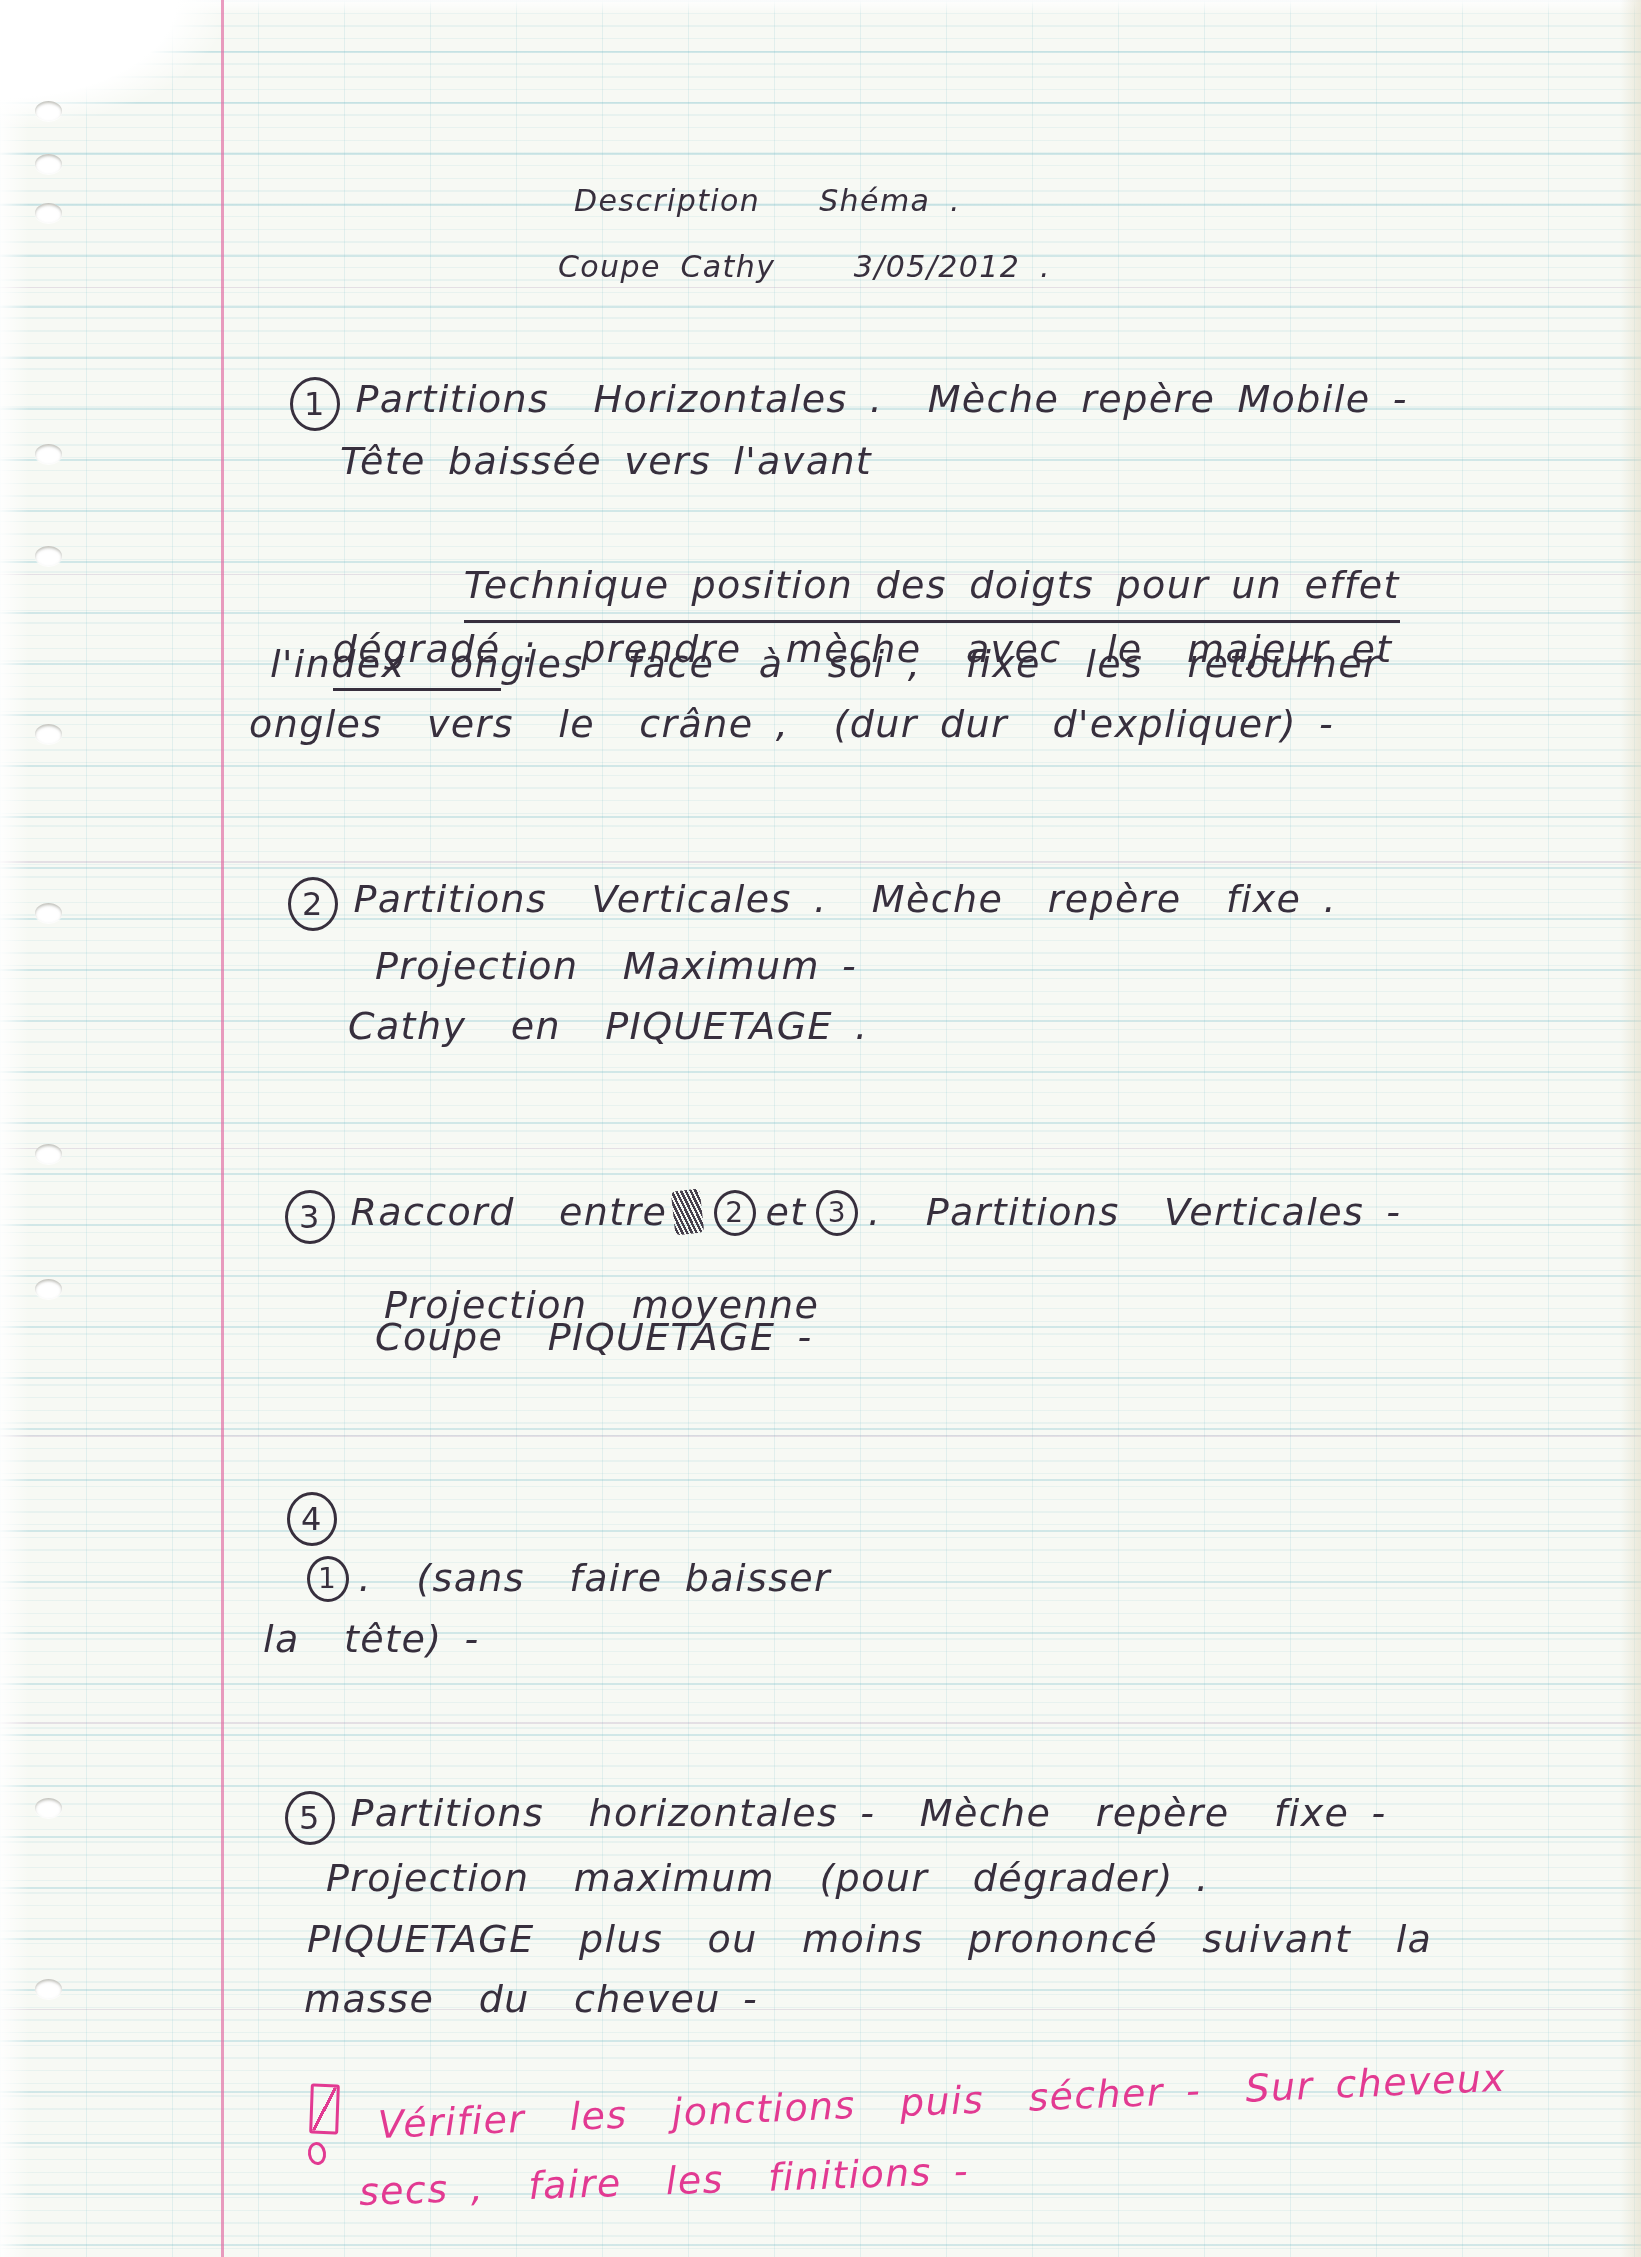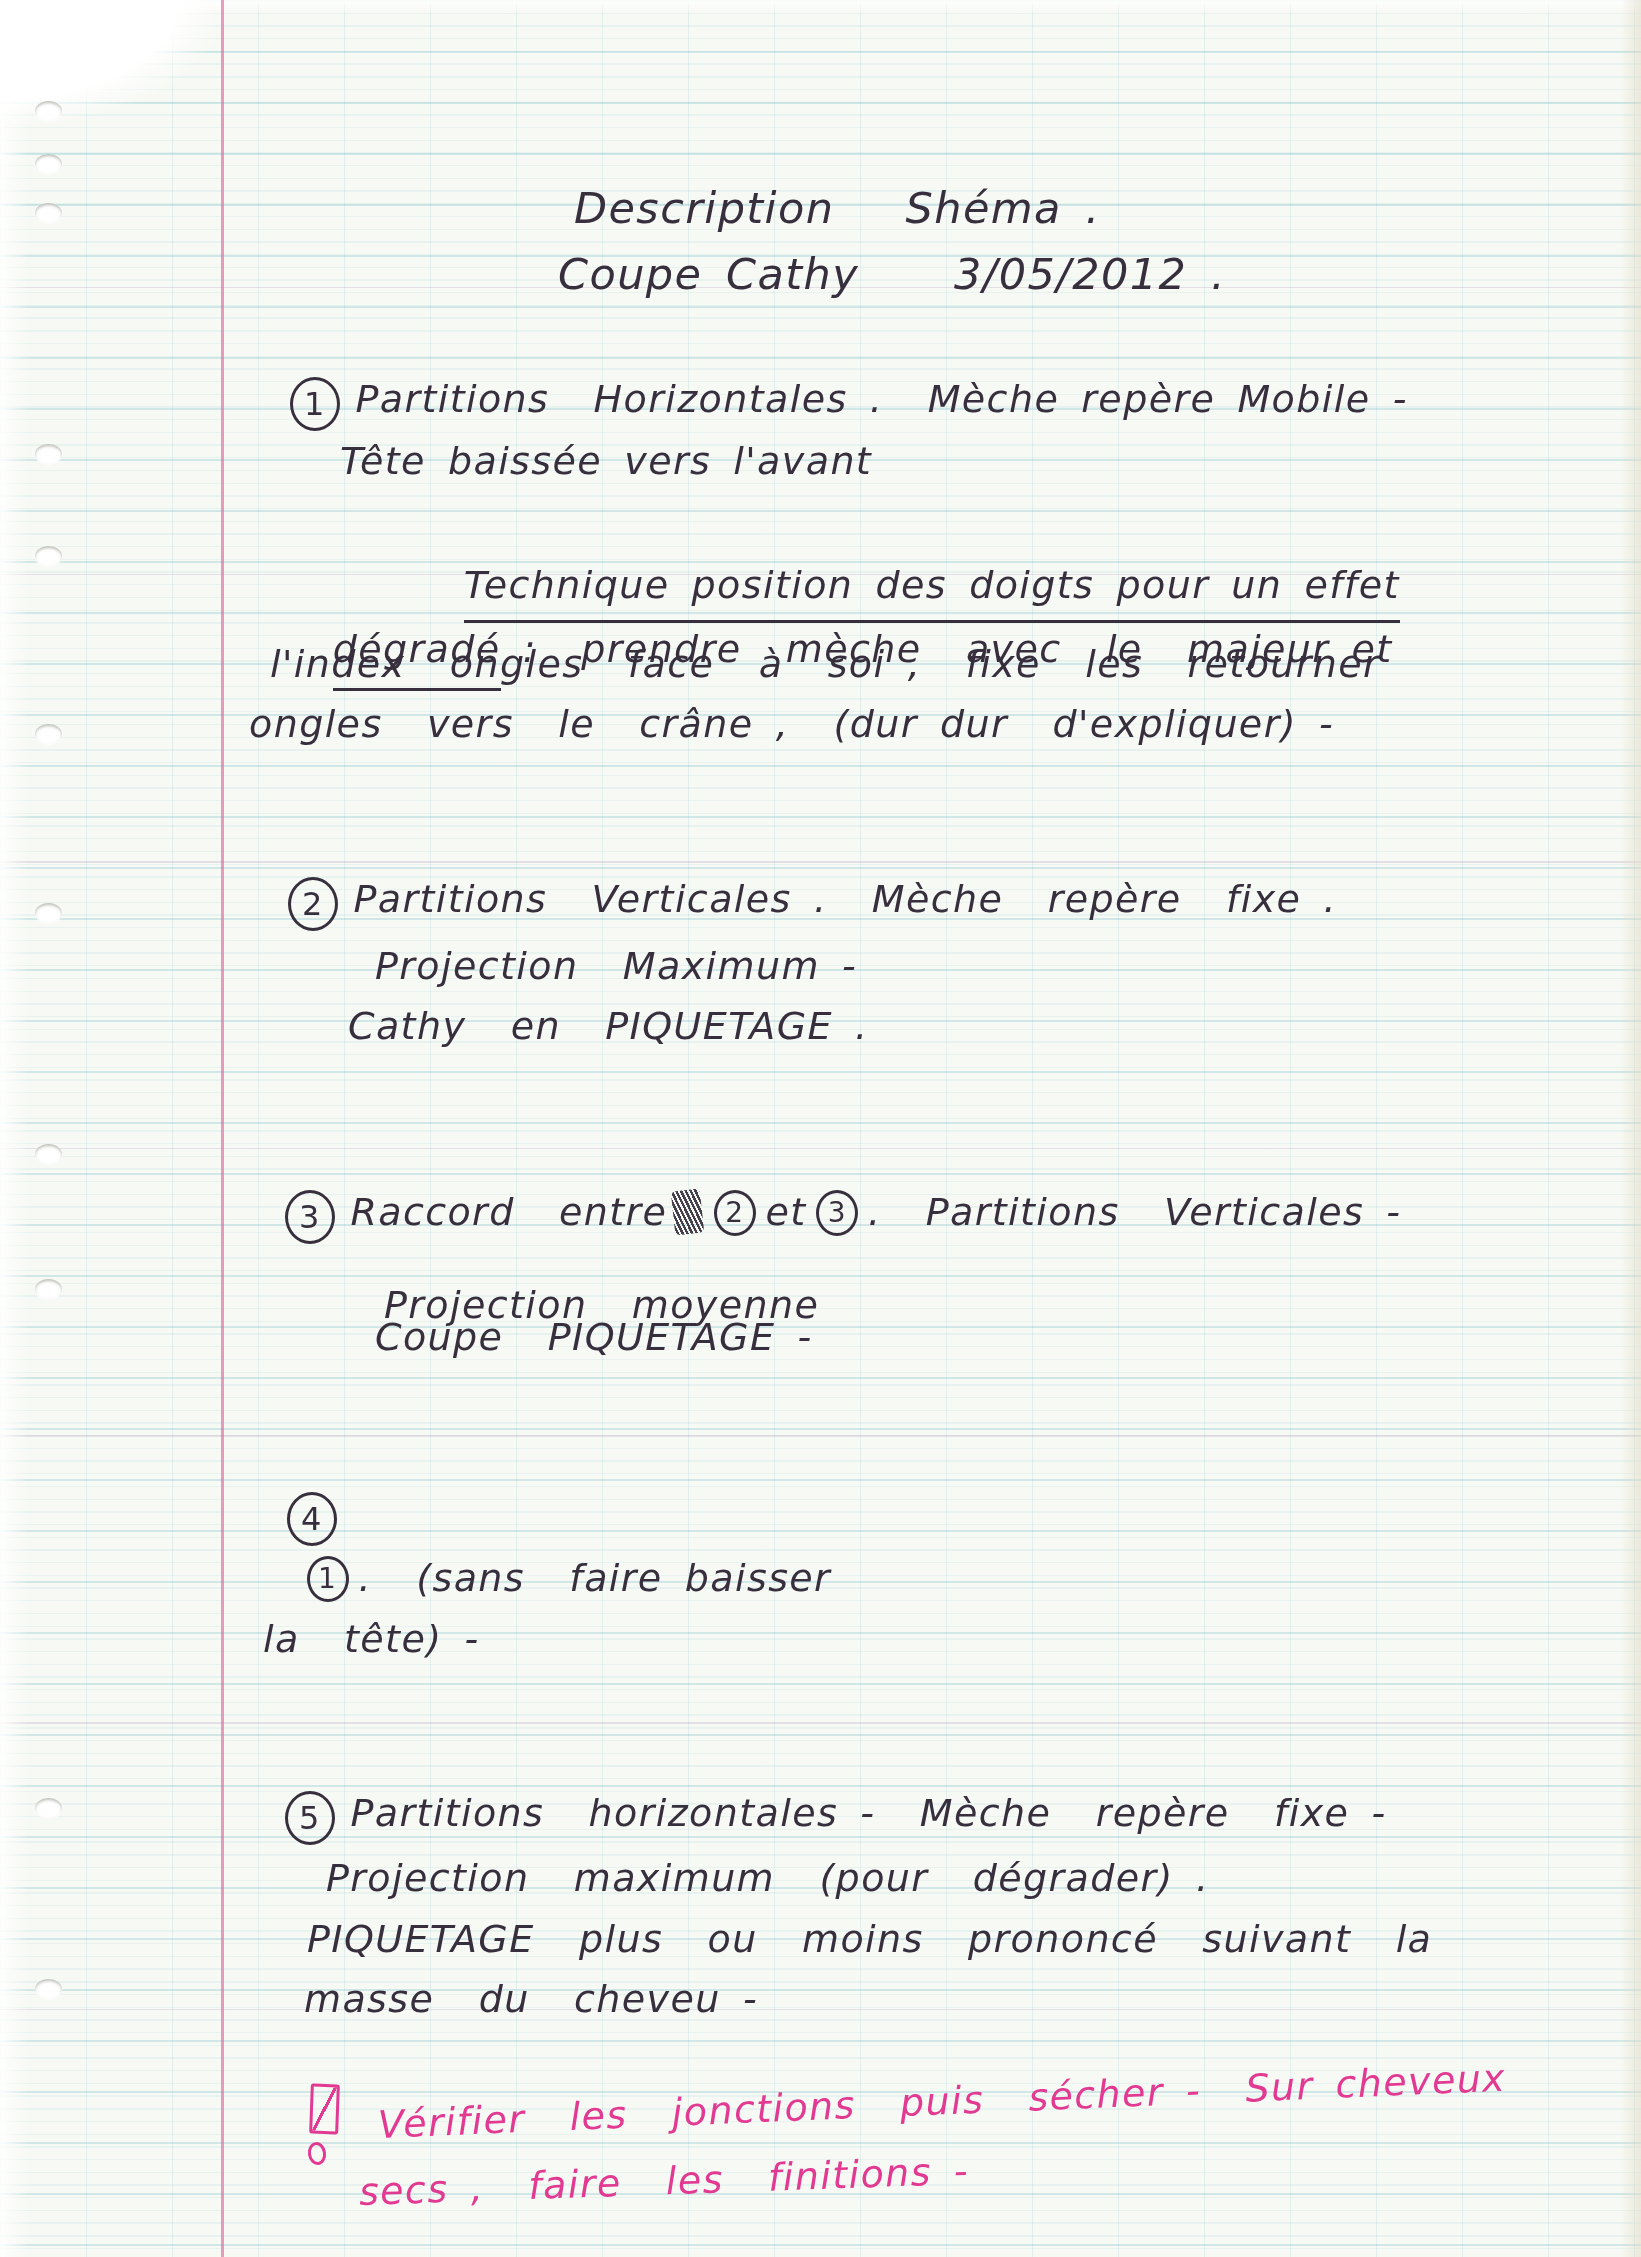--- a/index.html
+++ b/index.html
@@ -47,21 +47,21 @@
   .hand{
     position:absolute;
     color:var(--ink);
     font-style:italic;
     font-size:38px;
     letter-spacing:1.4px;
     word-spacing:8.7px;
     white-space:pre;
     line-height:1.2;
   }
-  .title{font-size:43px;}
+  .title{font-size:30px;}
   .circ{
     display:inline-flex;align-items:center;justify-content:center;
     width:50px;height:54px;border:3.4px solid var(--ink);border-radius:50%;
     font-size:32px;font-style:normal;margin-right:15.4px;vertical-align:-9.7px;
     flex:none;
   }
   .circ.small{width:42px;height:46px;font-size:28px;margin:0 9.7px;vertical-align:-7.7px;}
   .row{display:flex;align-items:flex-start;}
   .underlined{border-bottom:3.9px solid var(--ink);padding-bottom:13px;text-align:center;}
   .uword{border-bottom:3.9px solid var(--ink);padding-bottom:17px;font-style:italic;}

